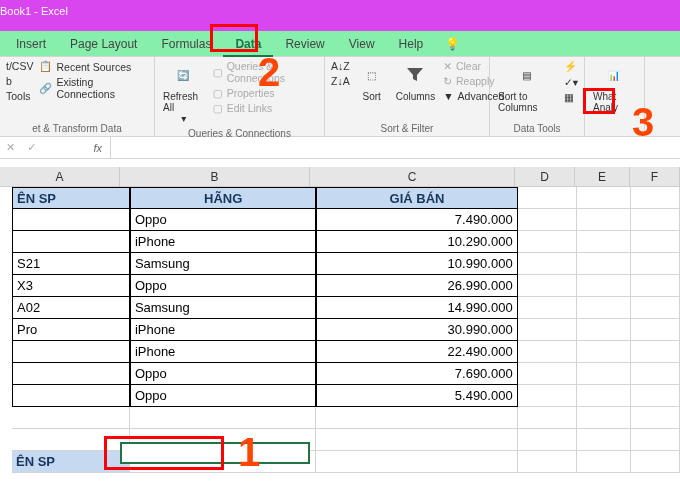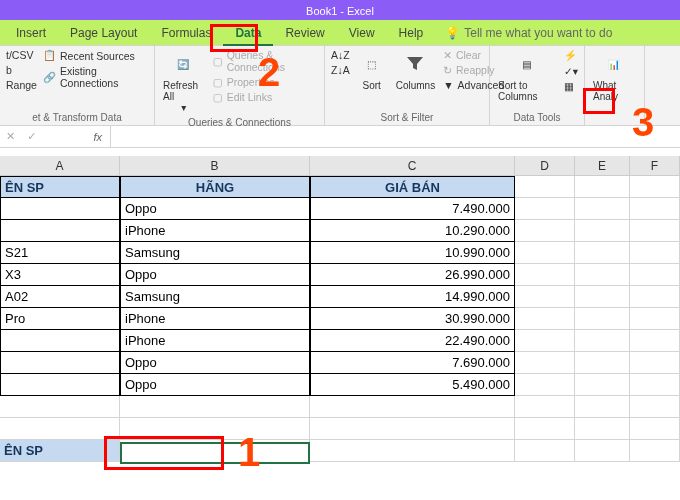--- a/index.html
+++ b/index.html
@@ -1,20 +1,20 @@
 <!DOCTYPE html>
 <html><head>
 <meta charset="utf-8">
 <style>
 * { box-sizing: border-box; margin: 0; padding: 0; font-family: "Segoe UI", Arial, sans-serif; }
 body { width: 680px; height: 500px; background: #fff; overflow: hidden; position: relative; }
 
-.title-bar { background: #8b5cf6; height: 20px; text-align: center; color: #fff; font-size: 11px; line-height: 22px; }
-
-.tabs { display: flex; background: #bef264; border-bottom: 1px solid #d4d4d4; height: 26px; align-items: center; padding-left: 4px; }
+.title-bar { background: #d946ef; height: 31px; text-align: left; color: #fff; font-size: 11px; line-height: 22px; }
+
+.tabs { display: flex; background: #86efac; border-bottom: 1px solid #d4d4d4; height: 26px; align-items: center; padding-left: 4px; }
 .tab { padding: 0 12px; font-size: 12px; color: #444; cursor: pointer; height: 26px; line-height: 26px; }
 .tab.active { color: #217346; border-bottom: 2px solid #217346; font-weight: 600; }
 .tell-me { display: flex; align-items: center; font-size: 12px; color: #666; margin-left: 10px; gap: 4px; }
 
 .ribbon { display: flex; background: #f3f3f3; height: 80px; border-bottom: 1px solid #d4d4d4; }
 .group { display: flex; flex-direction: column; border-right: 1px solid #d4d4d4; padding: 2px 6px; justify-content: space-between; }
 .group-label { font-size: 10px; color: #666; text-align: center; margin-top: 2px; }
 .group-body { display: flex; gap: 6px; align-items: flex-start; flex: 1; }
 .btn-lg { display: flex; flex-direction: column; align-items: center; font-size: 10px; color: #333; cursor: pointer; padding: 2px; }
 .btn-lg .icon { width: 28px; height: 28px; display: flex; align-items: center; justify-content: center; margin-bottom: 2px; }
@@ -31,21 +31,21 @@
 .ch.A { width: 120px; }
 .ch.B { width: 190px; }
 .ch.C { width: 205px; }
 .ch.D { width: 60px; }
 .ch.E { width: 55px; }
 .ch.F { width: 50px; }
 
 .grid { position: relative; }
 .row { display: flex; height: 22px; }
 .cell { border-right: 1px solid #d4d4d4; border-bottom: 1px solid #d4d4d4; font-size: 13px; padding: 0 4px; line-height: 22px; overflow: hidden; white-space: nowrap; background: #fff; }
-.cell.A { width: 120px; }
+.cell.A { width: 120px; margin-left: 12px; }
 .cell.B { width: 190px; }
 .cell.C { width: 205px; text-align: right; }
 .cell.D { width: 60px; }
 .cell.E { width: 55px; }
 .cell.F { width: 50px; }
 .hdr-cell { background: #c5d9f1; font-weight: bold; color: #16365c; text-align: center !important; }
 .hdr-cell.A { text-align: left !important; }
 .bordered .cell.A, .bordered .cell.B, .bordered .cell.C { border: 1px solid #000; border-top: none; }
 .row.bordered:first-child .cell.A, .row.bordered:first-child .cell.B, .row.bordered:first-child .cell.C { border-top: 1px solid #000; }
 
@@ -61,31 +61,30 @@
 <div class="tabs">
   <div class="tab">Insert</div>
   <div class="tab">Page Layout</div>
   <div class="tab">Formulas</div>
   <div class="tab active">Data</div>
   <div class="tab">Review</div>
   <div class="tab">View</div>
   <div class="tab">Help</div>
   <div class="tell-me">
     <span>💡</span>
-    <span>Tell me what you want to do</span>
   </div>
 </div>
 
 <div class="ribbon">
   <div class="group" style="width:155px">
     <div class="group-body">
       <div class="col">
         <div class="btn-sm">t/CSV</div>
         <div class="btn-sm">b</div>
-        <div class="btn-sm">Range</div>
+        <div class="btn-sm">Tools</div>
       </div>
       <div class="col">
         <div class="btn-sm">📋 <span>Recent Sources</span></div>
         <div class="btn-sm">🔗 <span>Existing Connections</span></div>
       </div>
     </div>
     <div class="group-label">et &amp; Transform Data</div>
   </div>
 
   <div class="group" style="width:170px">

